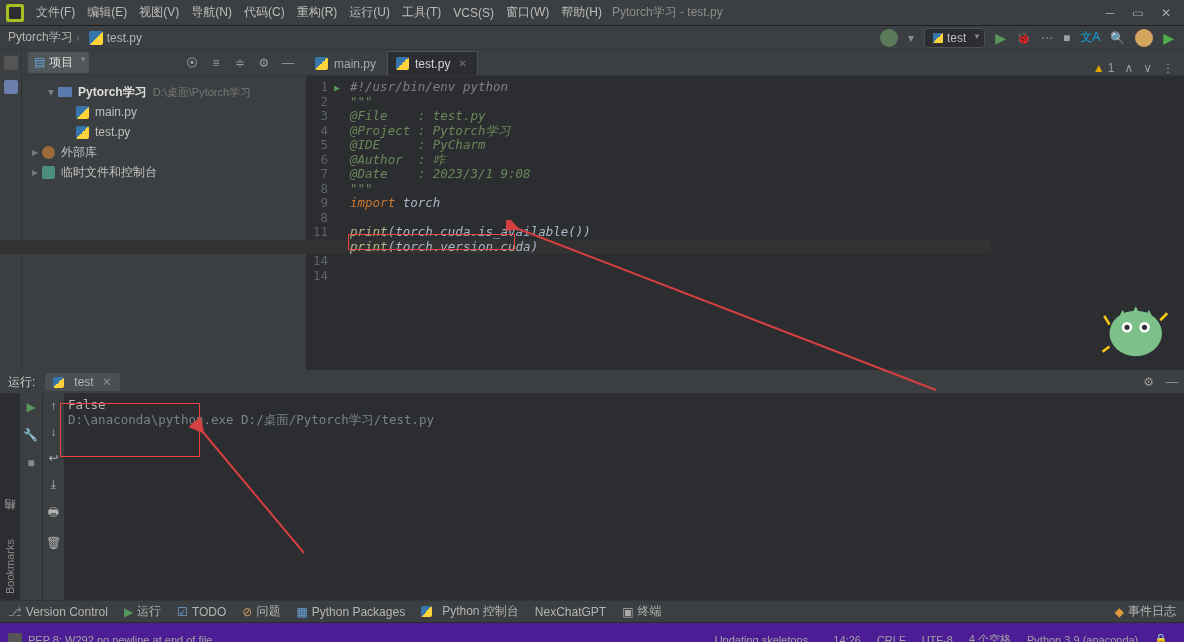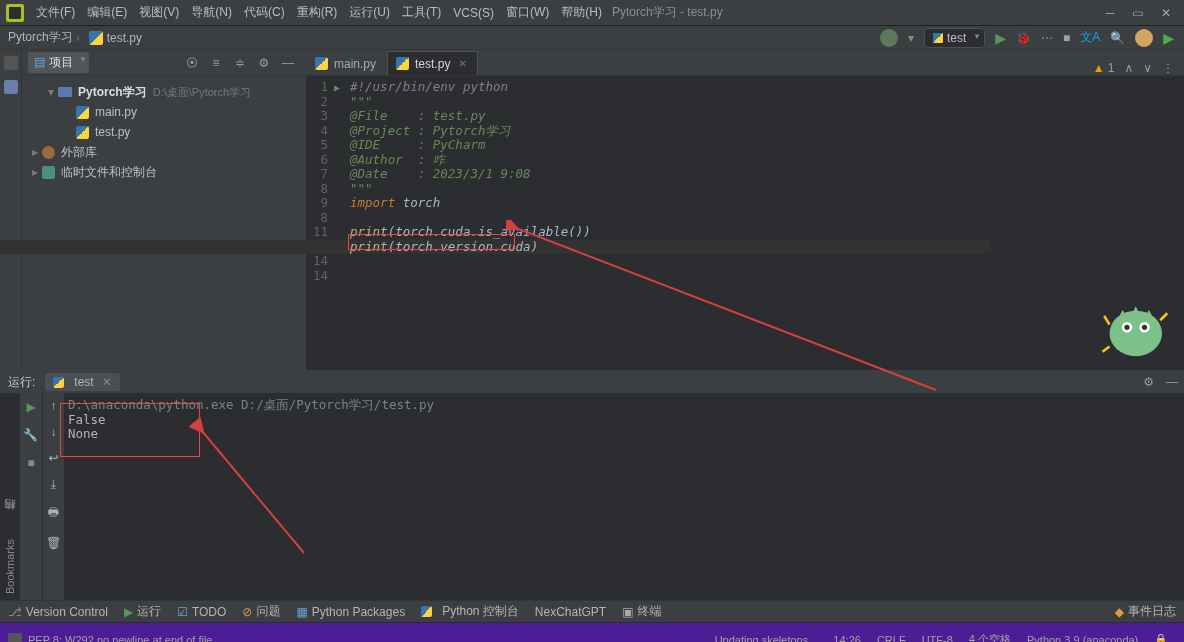--- a/index.html
+++ b/index.html
@@ -307,23 +307,22 @@
     </div>
     <div class="rptool2">
       <span class="ic">↑</span>
       <span class="ic">↓</span>
       <span class="ic">↩</span>
       <span class="ic">⤓</span>
       <span class="ic">🖶</span>
       <span class="ic">🗑</span>
     </div>
     <div class="rpout">
+      <div class="ln">False</div>
       <div class="ln" style="color:#79828a">D:\anaconda\python.exe D:/桌面/Pytorch学习/test.py</div>
-      <div class="ln">False</div>
-      <div class="ln">None</div>
       <div class="ln">&nbsp;</div>
       <div class="redbox2" style="left:-4px;top:10px;width:140px;height:54px;"></div>
       <svg class="arrow" style="left:60px;top:20px;width:200px;height:150px">
         <defs>
             <marker id="ah2" markerWidth="8" markerHeight="8" refX="2" refY="4" orient="auto">
               <path d="M8 0 L0 4 L8 8 z" fill="#d43f3f"></path>
             </marker>
           </defs>
         <line x1="180" y1="140" x2="78" y2="18" stroke="#d43f3f" stroke-width="2" marker-end="url(#ah2)"></line>
       </svg>

